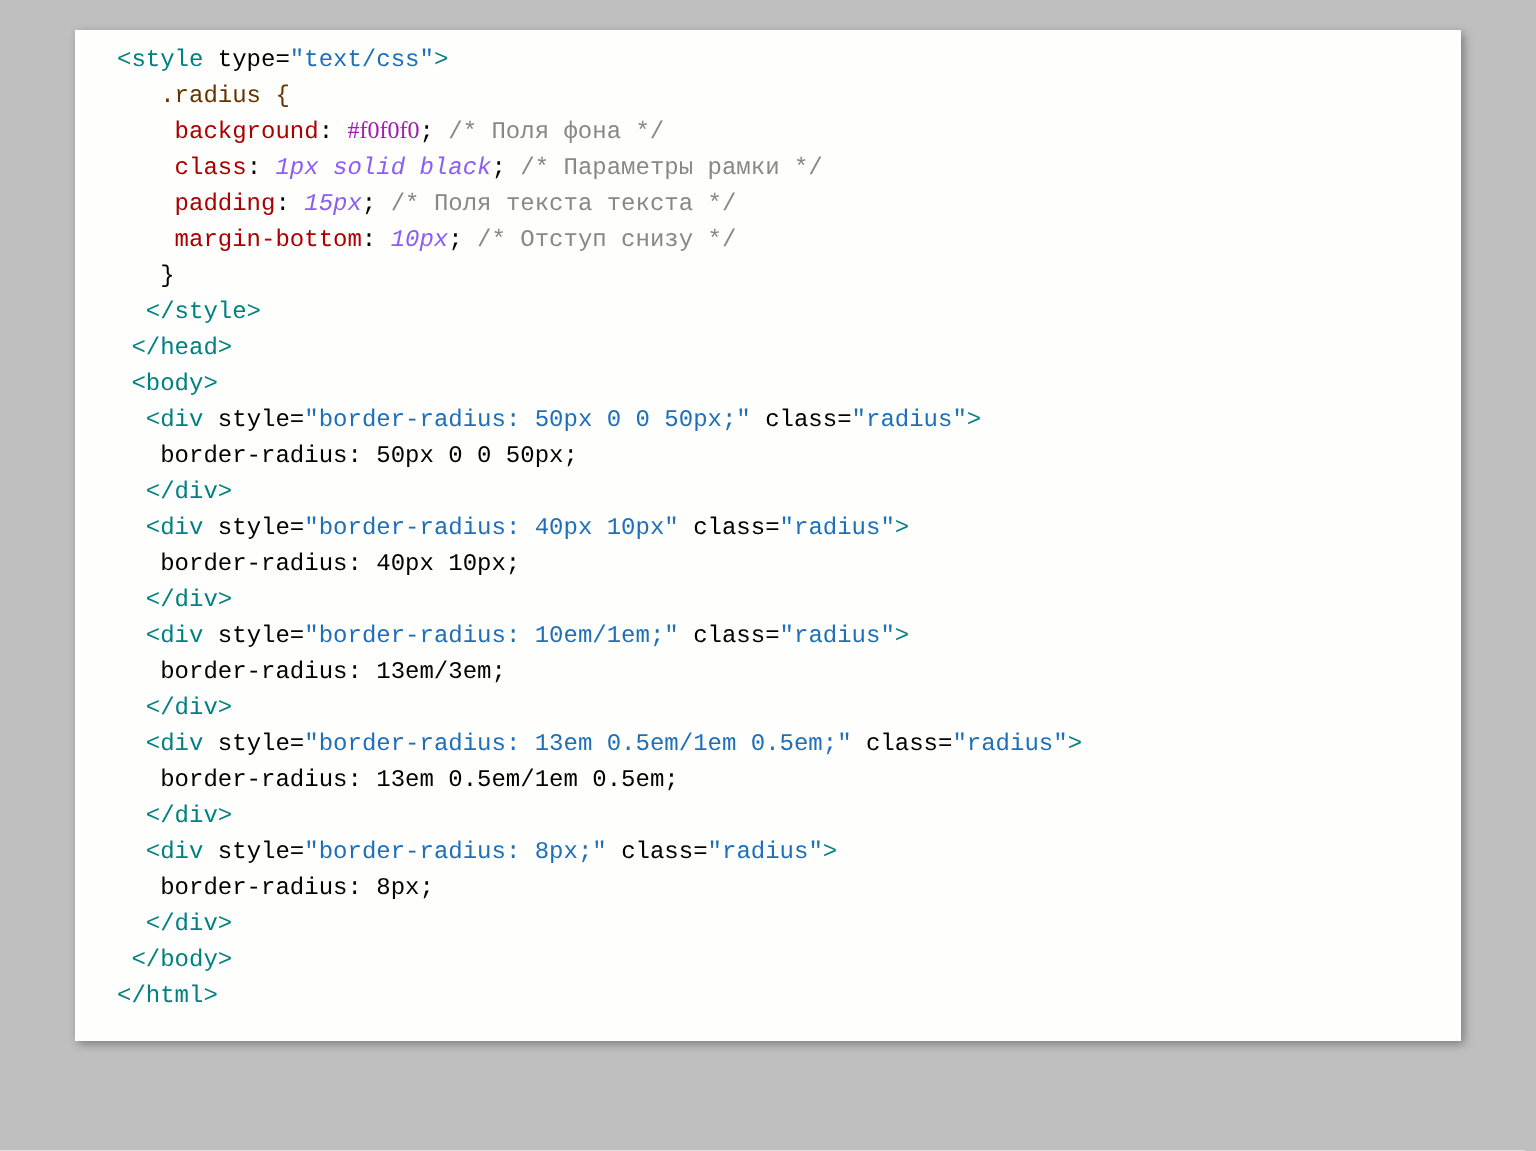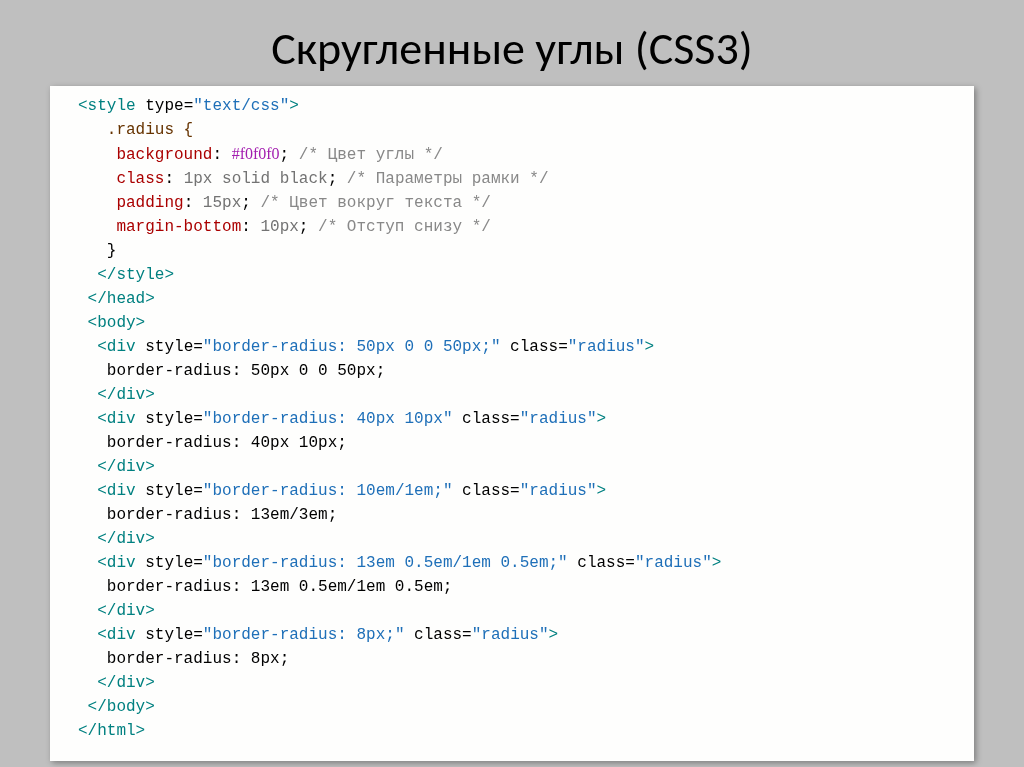--- a/index.html
+++ b/index.html
@@ -28,36 +28,35 @@
     font-size: 16px;
     line-height: 1.5;
     color: #000;
     box-shadow: 2px 2px 6px rgba(0,0,0,0.35);
     white-space: pre;
   }
   .tag    { color: #008080; }
   .attr   { color: #000000; }
   .val    { color: #1e6fb8; }
   .prop   { color: #aa0000; font-family: Liberation Mono, monospace; }
-  .num    { color: #737373; }
+  .num    { color: #8b5cf6; font-style: italic; }
   .comm   { color: #888888; }
   .sel    { color: #663300; }
   .svalue { color: #a21caf; font-family: Liberation Serif, serif; }
 </style>
 </head>
 <body>
 
 <div class="slide">
-  <h1 class="title">Скругленные углы (CSS3)</h1>
 
   <div class="code-box"><span><span class="tag">&lt;style</span><span class="attr"> type</span><span>=</span><span class="val">"text/css"</span><span class="tag">&gt;</span></span>
 <span><span class="sel">   .radius {</span></span>
-<span><span>    </span><span class="prop">background</span><span>: </span><span class="svalue">#f0f0f0</span><span>;</span><span class="comm"> /* Цвет углы */</span></span>
+<span><span>    </span><span class="prop">background</span><span>: </span><span class="svalue">#f0f0f0</span><span>;</span><span class="comm"> /* Поля фона */</span></span>
 <span><span>    </span><span class="prop">class</span><span>: </span><span class="num">1px solid black</span><span>;</span><span class="comm"> /* Параметры рамки */</span></span>
-<span><span>    </span><span class="prop">padding</span><span>: </span><span class="num">15px</span><span>;</span><span class="comm"> /* Цвет вокруг текста */</span></span>
+<span><span>    </span><span class="prop">padding</span><span>: </span><span class="num">15px</span><span>;</span><span class="comm"> /* Поля текста текста */</span></span>
 <span><span>    </span><span class="prop">margin-bottom</span><span>: </span><span class="num">10px</span><span>;</span><span class="comm"> /* Отступ снизу */</span></span>
 <span><span>   }</span></span>
 <span><span class="tag">  &lt;/style&gt;</span></span>
 <span><span class="tag"> &lt;/head&gt;</span></span>
 <span><span class="tag"> &lt;body&gt;</span></span>
 <span><span class="tag">  &lt;div </span><span class="attr">style</span><span>=</span><span class="val">"border-radius: 50px 0 0 50px;"</span><span> </span><span class="attr">class</span><span>=</span><span class="val">"radius"</span><span class="tag">&gt;</span></span>
 <span><span>   border-radius: 50px 0 0 50px;</span></span>
 <span><span class="tag">  &lt;/div&gt;</span></span>
 <span><span class="tag">  &lt;div </span><span class="attr">style</span><span>=</span><span class="val">"border-radius: 40px 10px"</span><span> </span><span class="attr">class</span><span>=</span><span class="val">"radius"</span><span class="tag">&gt;</span></span>
 <span><span>   border-radius: 40px 10px;</span></span>

